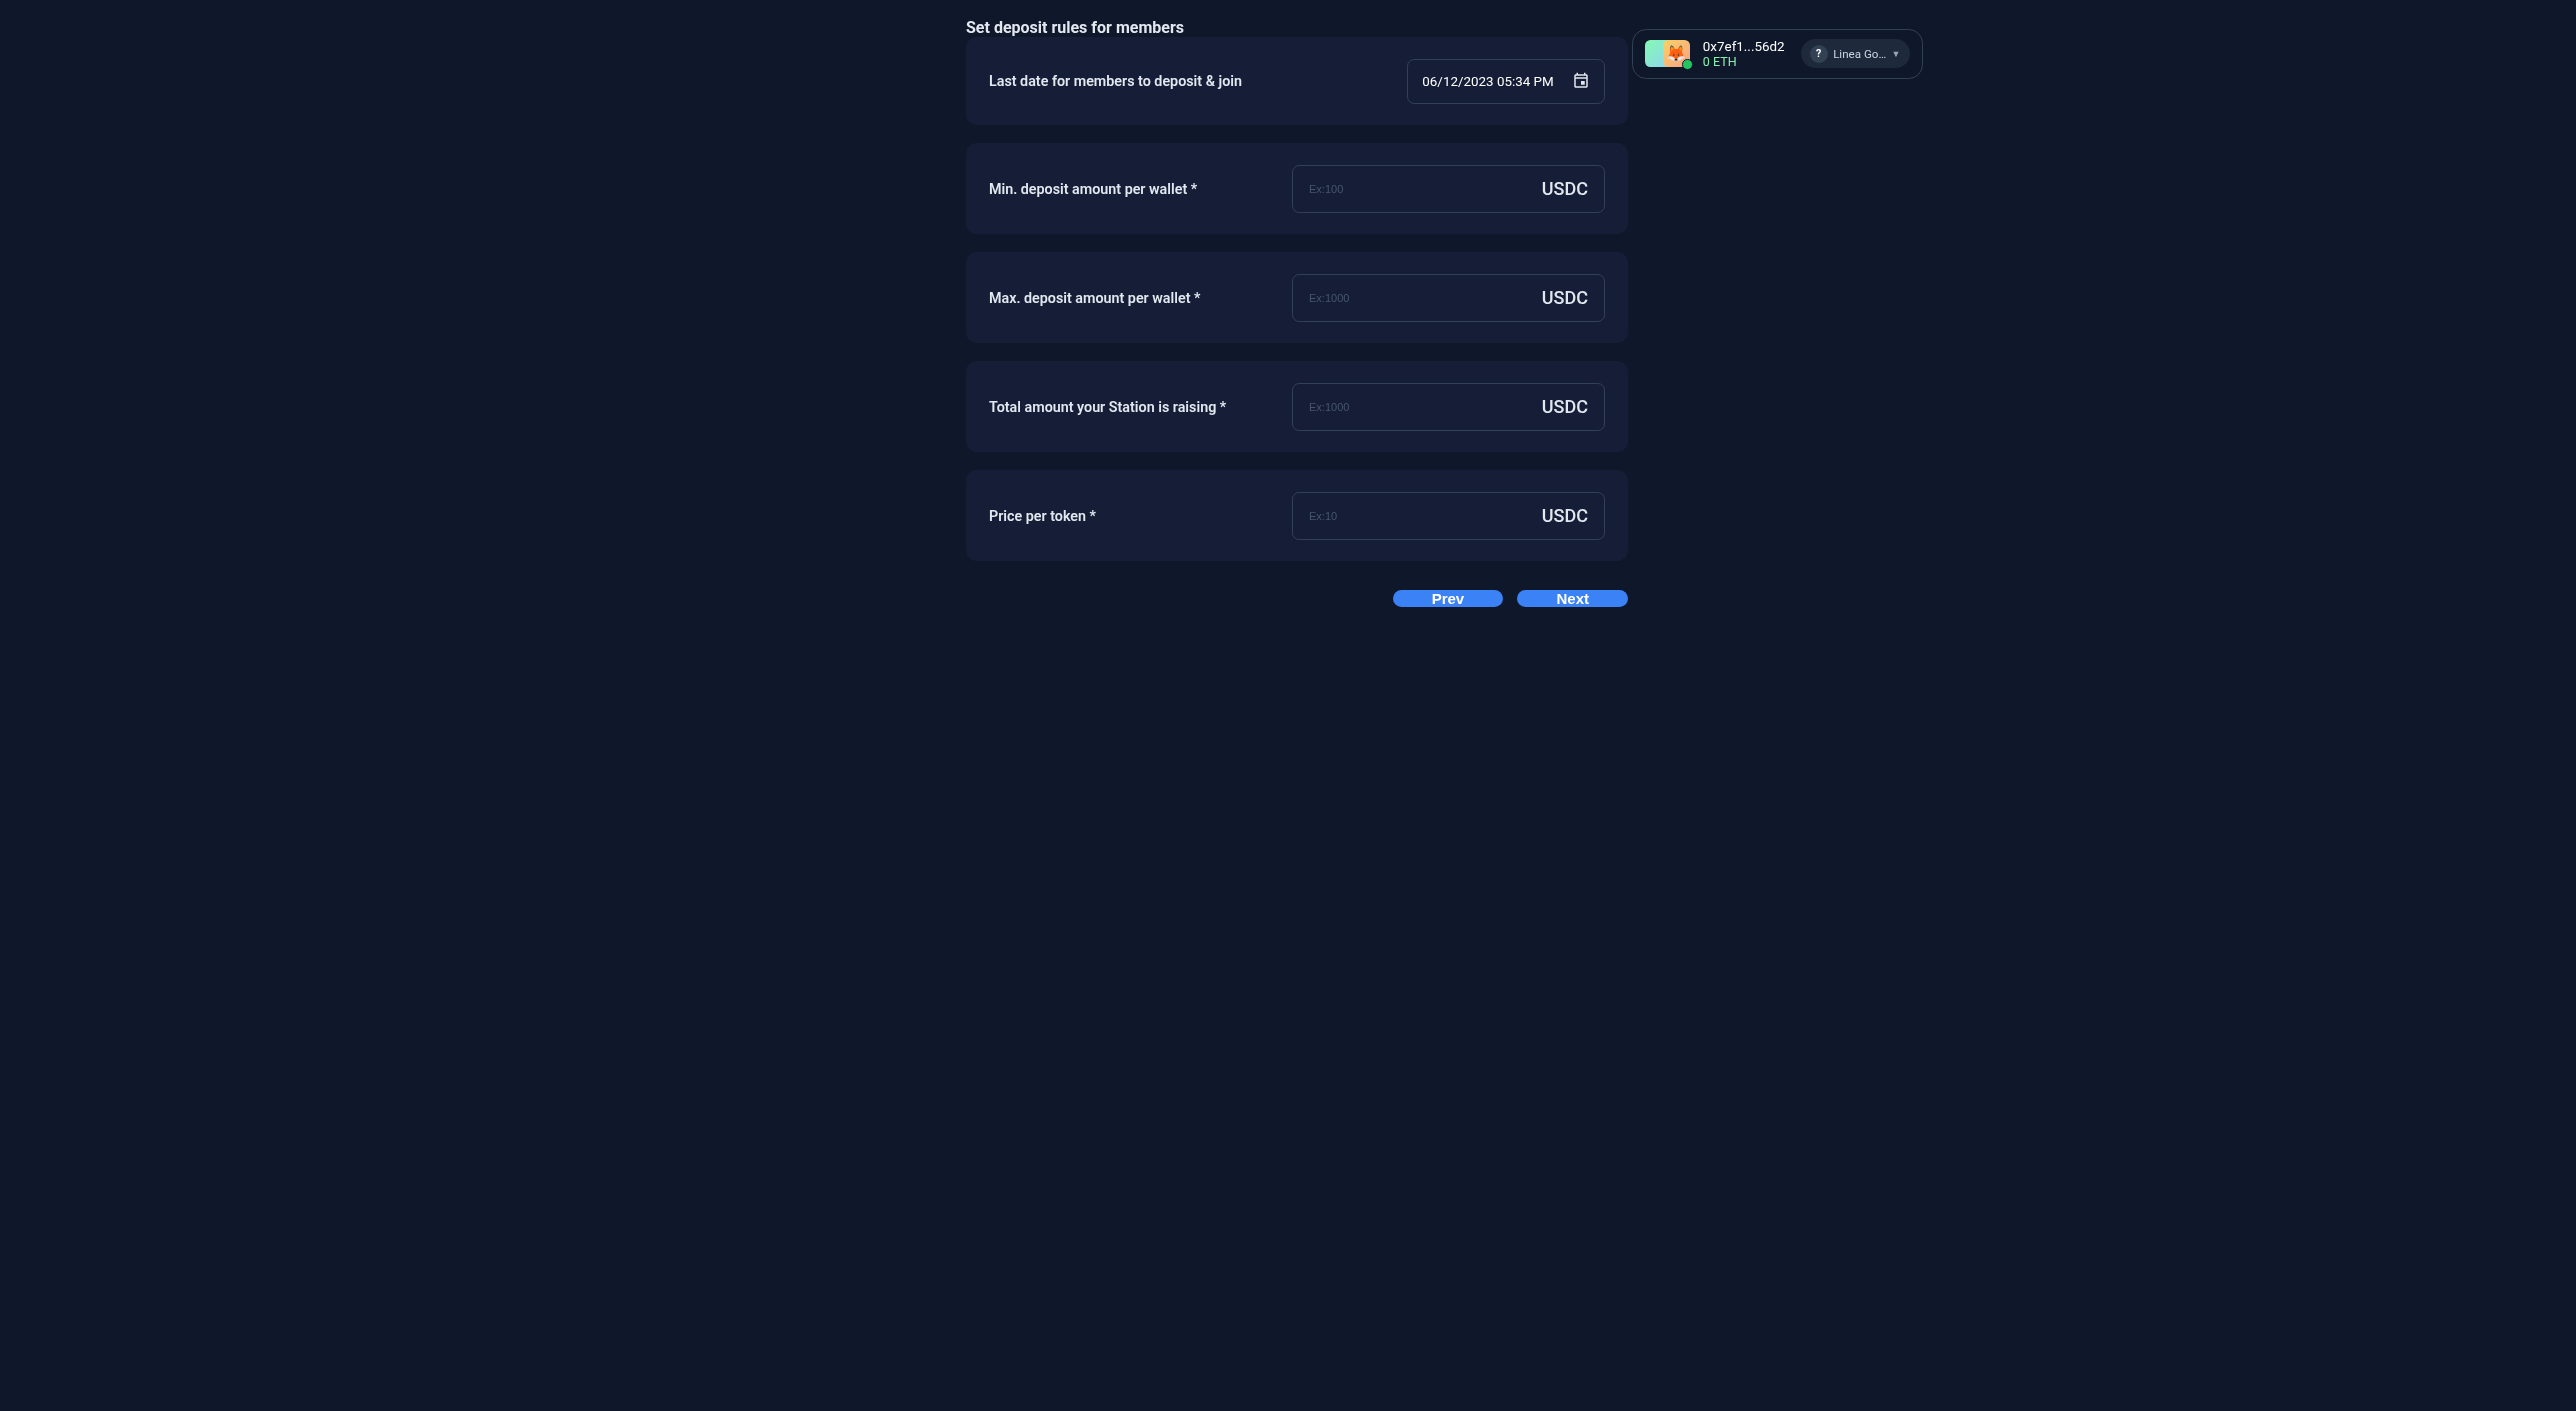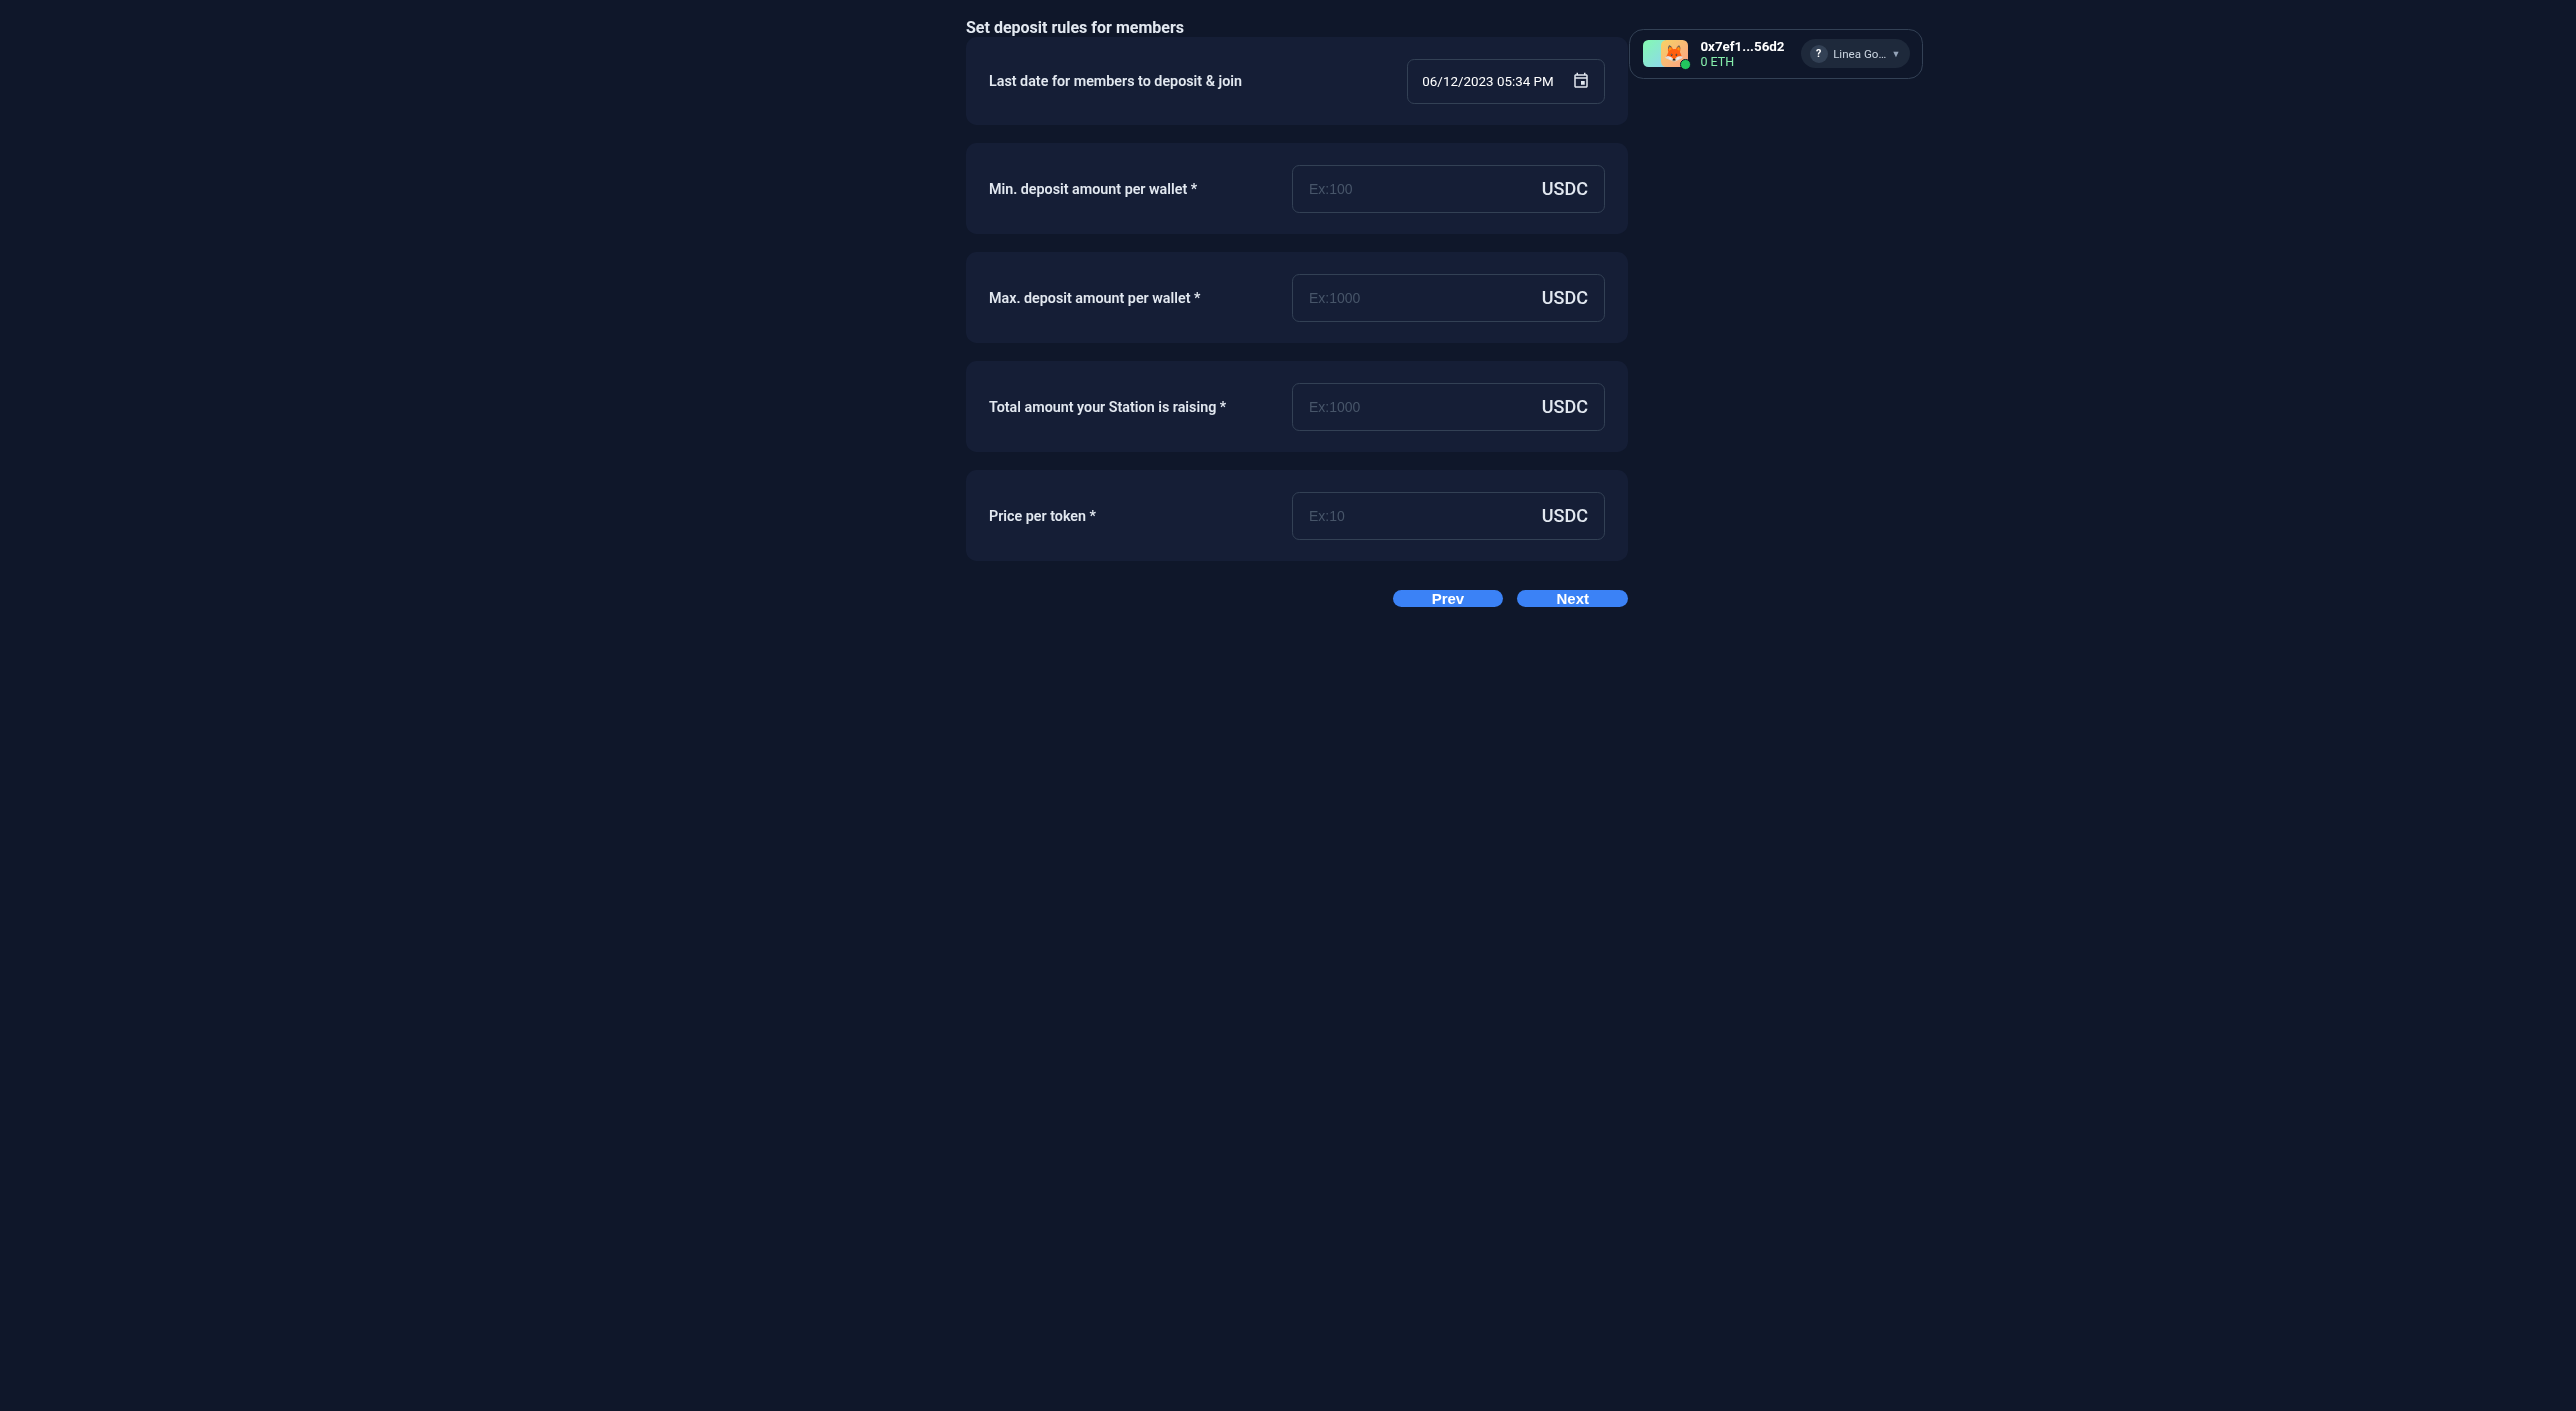--- a/index.html
+++ b/index.html
@@ -76,21 +76,21 @@
     }
     
     .wallet-info {
       display: flex;
       flex-direction: column;
       margin-left: 5.4px;
     }
     
     .wallet-address {
       font-size: 13.4px;
-      font-weight: 700;
+      font-weight: 400;
       color: #ffffff;
     }
     
     .wallet-balance {
       font-size: 12.5px;
       color: #86efac;
     }
     
     .network-selector {
       display: flex;
@@ -191,21 +191,21 @@
       border-radius: 7.2px;
       padding: 12.5px 16px;
       min-width: 313px;
     }
     
     .text-input {
       background: transparent;
       border: none;
       outline: none;
       color: #ec4899;
-      font-size: 14px;
+      font-size: 11px;
       flex: 1;
     }
     
     .text-input::placeholder {
       color: #475569;
     }
     
     .currency-label {
       font-size: 18px;
       color: #e2e8f0;

